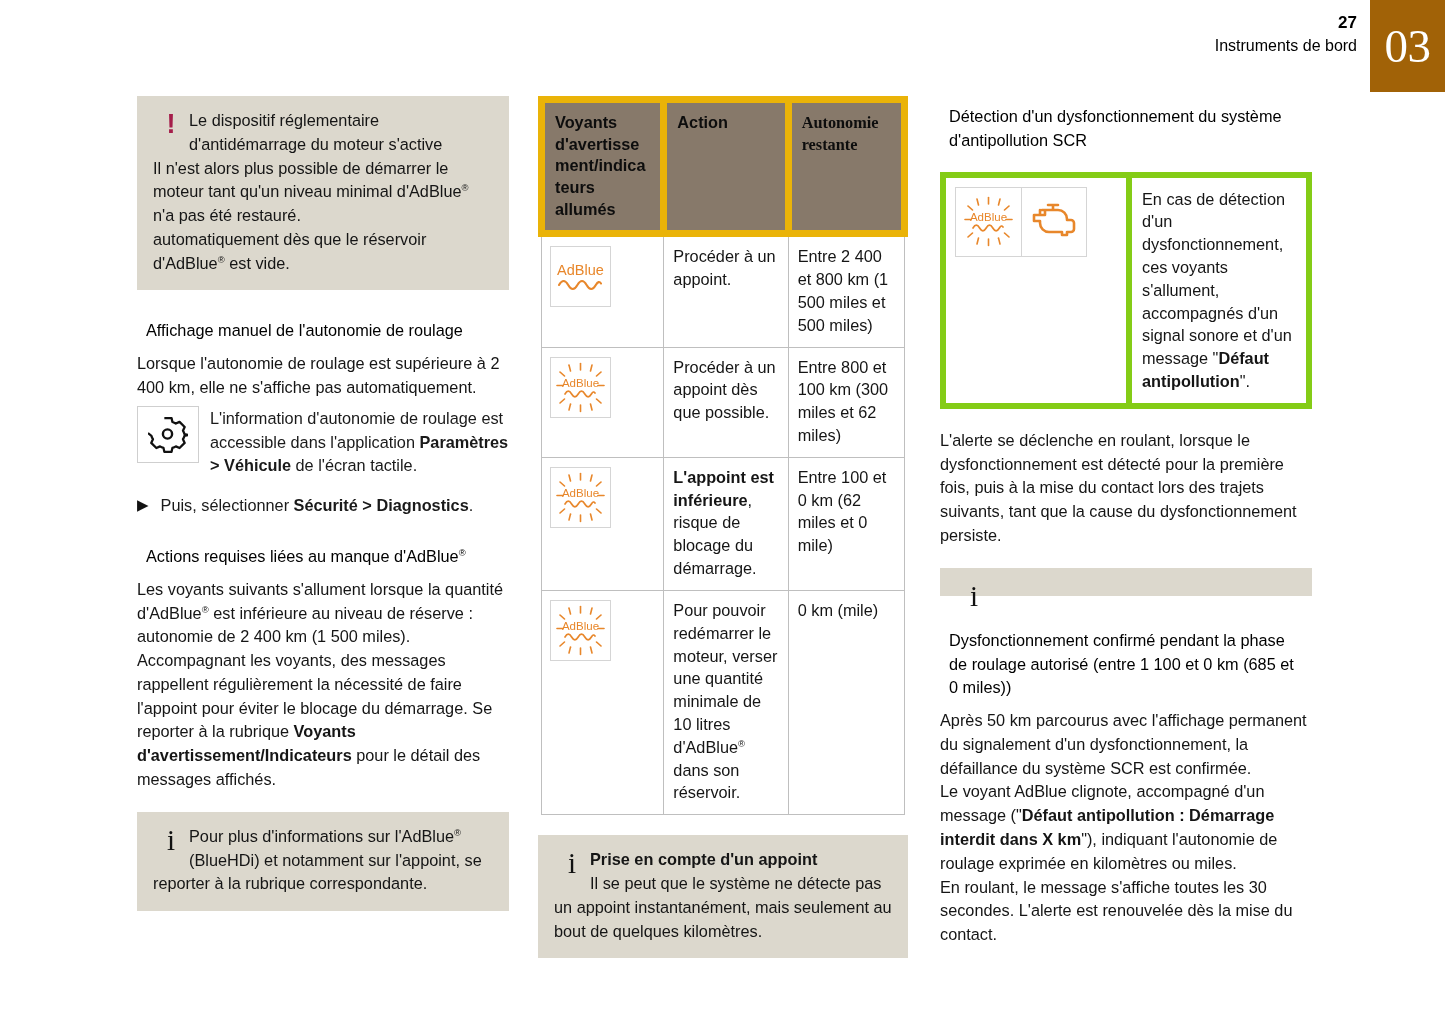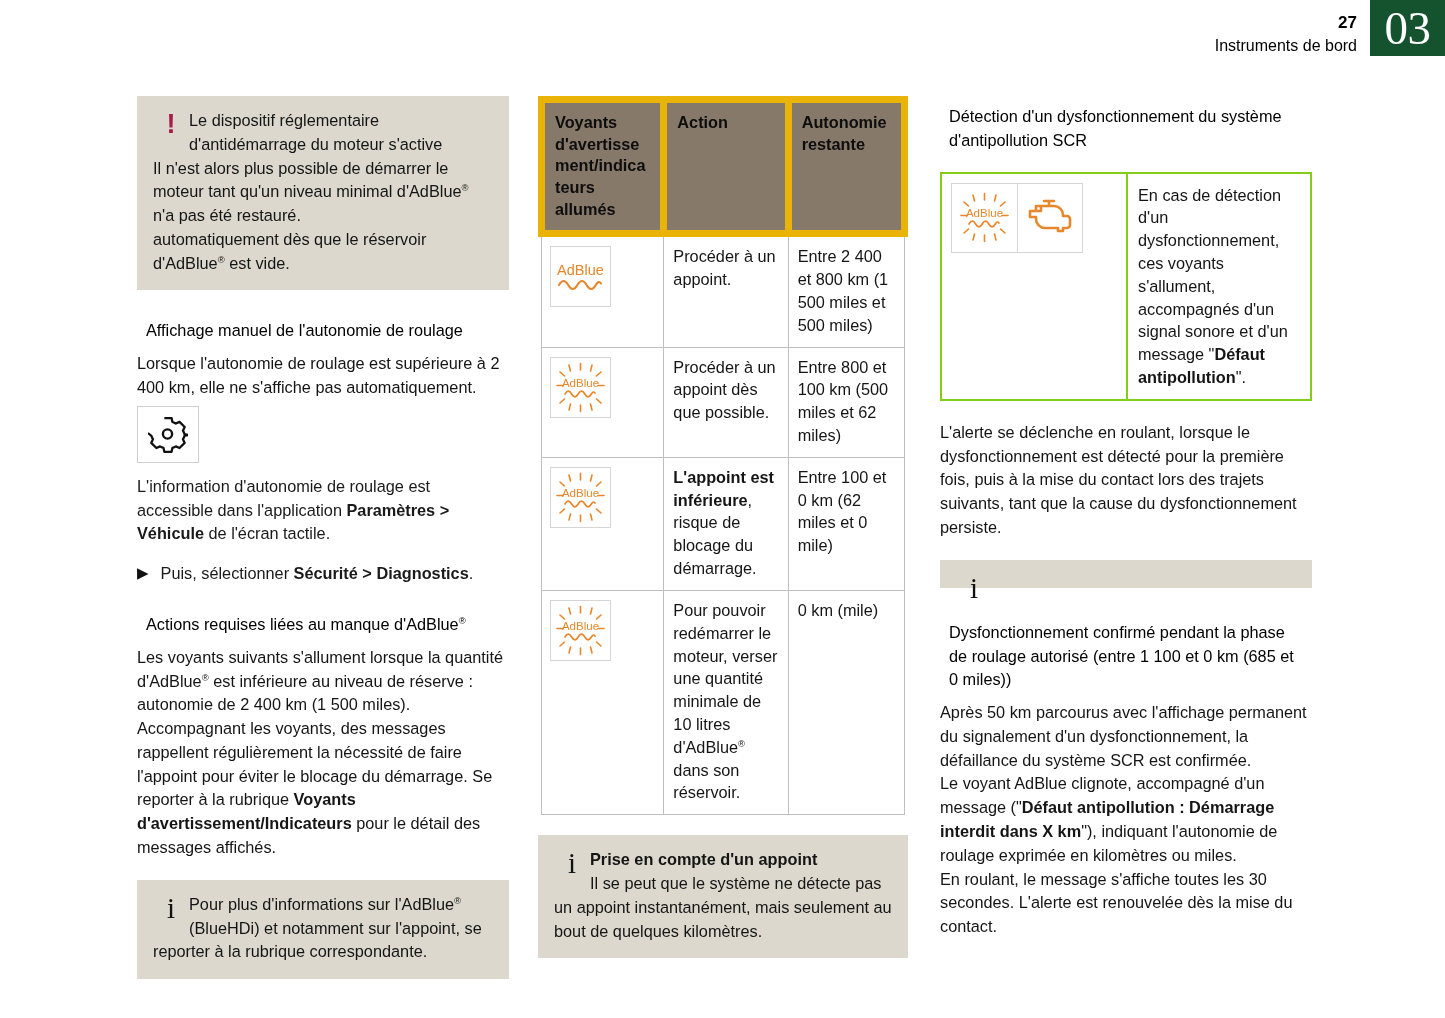--- a/index.html
+++ b/index.html
@@ -14,22 +14,22 @@
     position: relative;
     width: 1445px; height: 1018px;
     overflow: hidden;
     background: #fff;
   }
 
   
   .chapter-tab {
     position: absolute;
     top: 0; right: 0;
-    width: 75px; height: 56px;
-    background: #14532d;
+    width: 75px; height: 92px;
+    background: #a16207;
     color: #fff;
     display: flex;
     align-items: center;
     justify-content: center;
     font-family: "Liberation Serif", serif;
     font-size: 47px;
     font-weight: 400;
     letter-spacing: -0.5px;
     line-height: 1;
   }
@@ -114,21 +114,20 @@
     font-weight: 400;
     display: inline-block;
     padding-top: 1px;
   }
 
   
   .icon-para {
     display: flex;
     gap: 11px;
     align-items: flex-start;
-    flex-direction: column;
   }
   .icon-box {
     flex: 0 0 auto;
     width: 62px; height: 57px;
     border: 1px solid #cfcfcf;
     display: flex;
     align-items: center;
     justify-content: center;
     background: #fff;
   }
@@ -179,21 +178,21 @@
     line-height: 1.4;
     color: #151515;
     word-break: break-word;
   }
   table.warn-table td.icon-cell {
     padding: 9px 8px 9px 8px;
     text-align: left;
   }
   .cw1 { width: 122px; }
   .cw2 { width: 124px; }
-  .cw3 { width: 116px; }
+  .cw3 { width: 116px; font-family: Liberation Serif, serif; }
 
   
   .tt {
     border: 1px solid #d5d5d5;
     background: #fff;
     width: 61px; height: 61px;
     display: inline-block;
     vertical-align: top;
   }
   .tt svg { display: block; }
@@ -209,21 +208,21 @@
   }
   .tt-wide .half + .half { border-left: 1px solid #d5d5d5; }
 
   
   table.scr-table {
     border-collapse: collapse;
     width: 372px;
     table-layout: fixed;
   }
   table.scr-table td {
-    border: 2px solid #84cc16;
+    border: 6px solid #84cc16;
     vertical-align: top;
     font-size: 16.3px;
     line-height: 1.4;
     color: #151515;
     padding: 10px 10px 10px 10px;
   }
   table.scr-table td.pic { width: 186px; padding: 9px 9px; }
   .sp6  { height: 6px; }
   .sp10 { height: 10px; }
   .sp16 { height: 16px; }
@@ -354,21 +353,21 @@
                   <line x1="41" y1="52" x2="39.5" y2="46"></line>
                 </g>
                 <text x="29.5" y="29" text-anchor="middle" font-family="Liberation Sans, sans-serif" font-size="11.5" fill="#e8872b">AdBlue</text>
                 <path d="M14 36 q3.3 -5.6 6.6 0 q3.3 5.6 6.6 0 q3.3 -5.6 6.6 0 q3.3 5.6 6.6 0 q2 -3.4 3.6 -1" fill="none" stroke="#e8872b" stroke-width="1.7" stroke-linecap="round"></path>
               </svg>
             </span>
           </td>
           <td>
             <span>Procéder à un appoint dès que possible.</span>
           </td>
-          <td>Entre 800 et 100 km (500 miles et 62 miles)</td>
+          <td>Entre 800 et 100 km (300 miles et 62 miles)</td>
         </tr>
 
         <tr>
           <td class="icon-cell">
             <span class="tt">
               <svg width="59" height="59" viewBox="0 0 59 59" aria-hidden="true">
                 <g stroke="#e8872b" stroke-width="1.6" stroke-linecap="round" fill="none">
                   <line x1="18" y1="7" x2="19.5" y2="13"></line>
                   <line x1="29.5" y1="5.5" x2="29.5" y2="12"></line>
                   <line x1="41" y1="7" x2="39.5" y2="13"></line>

